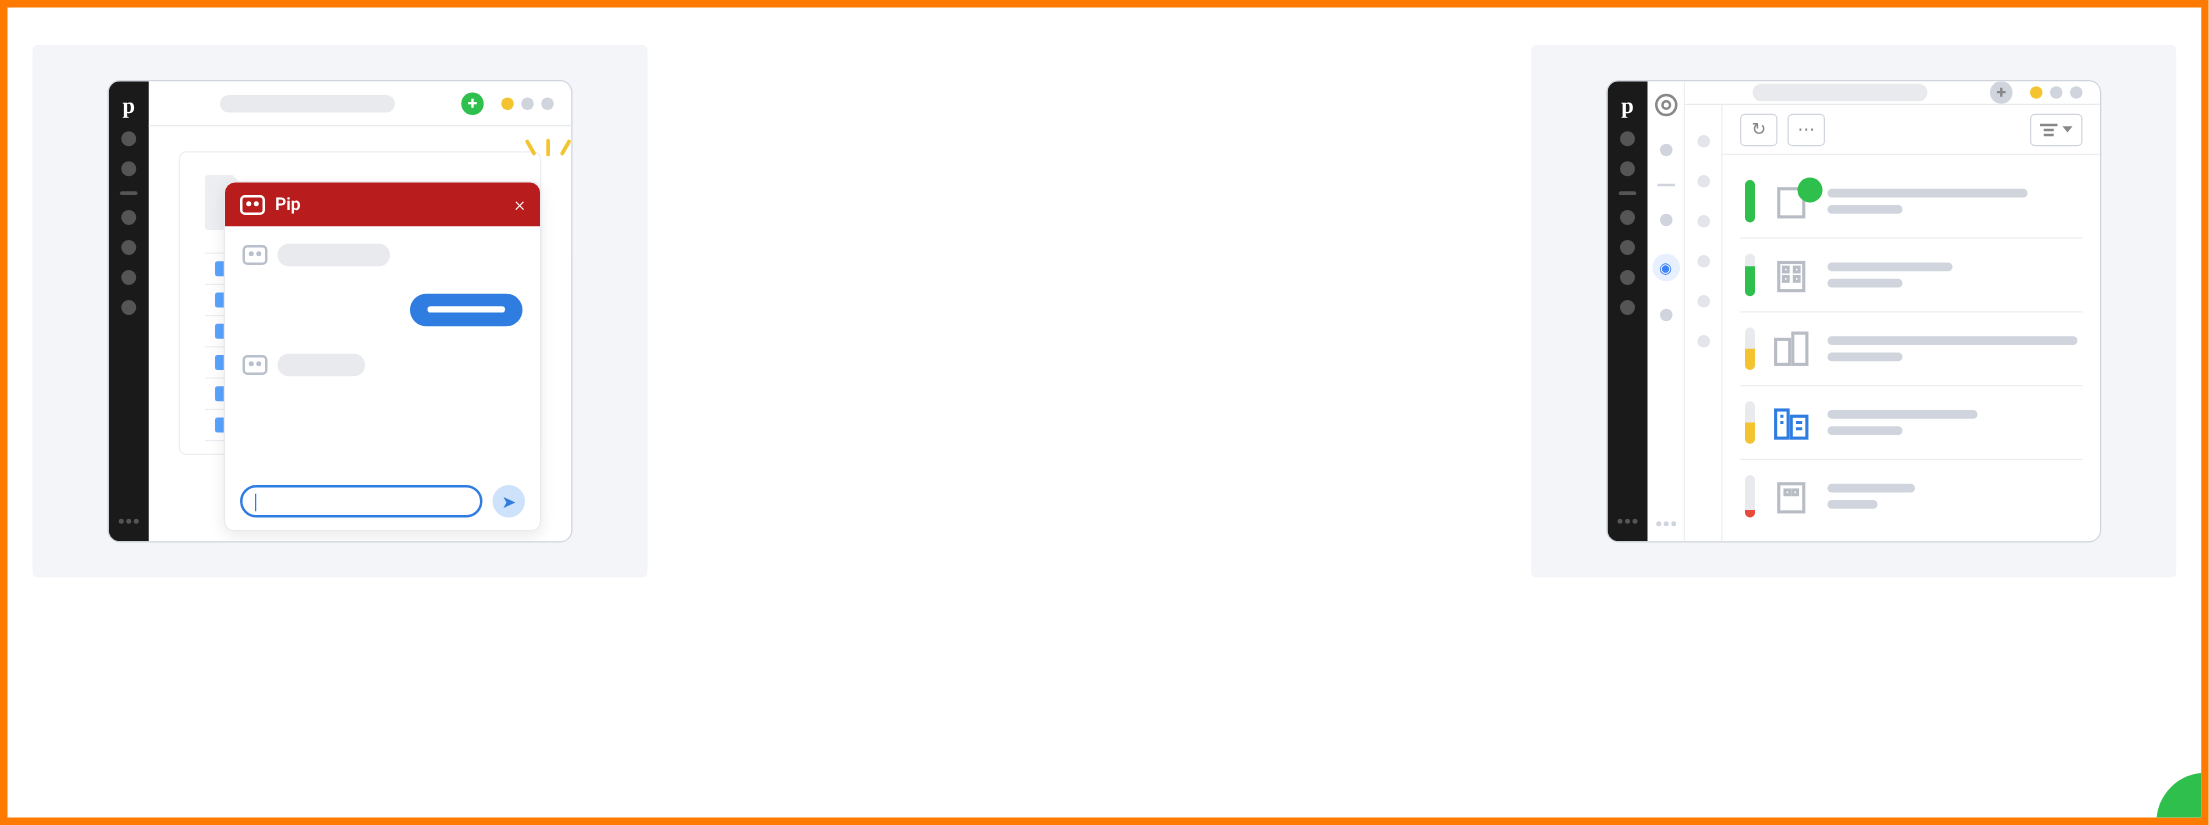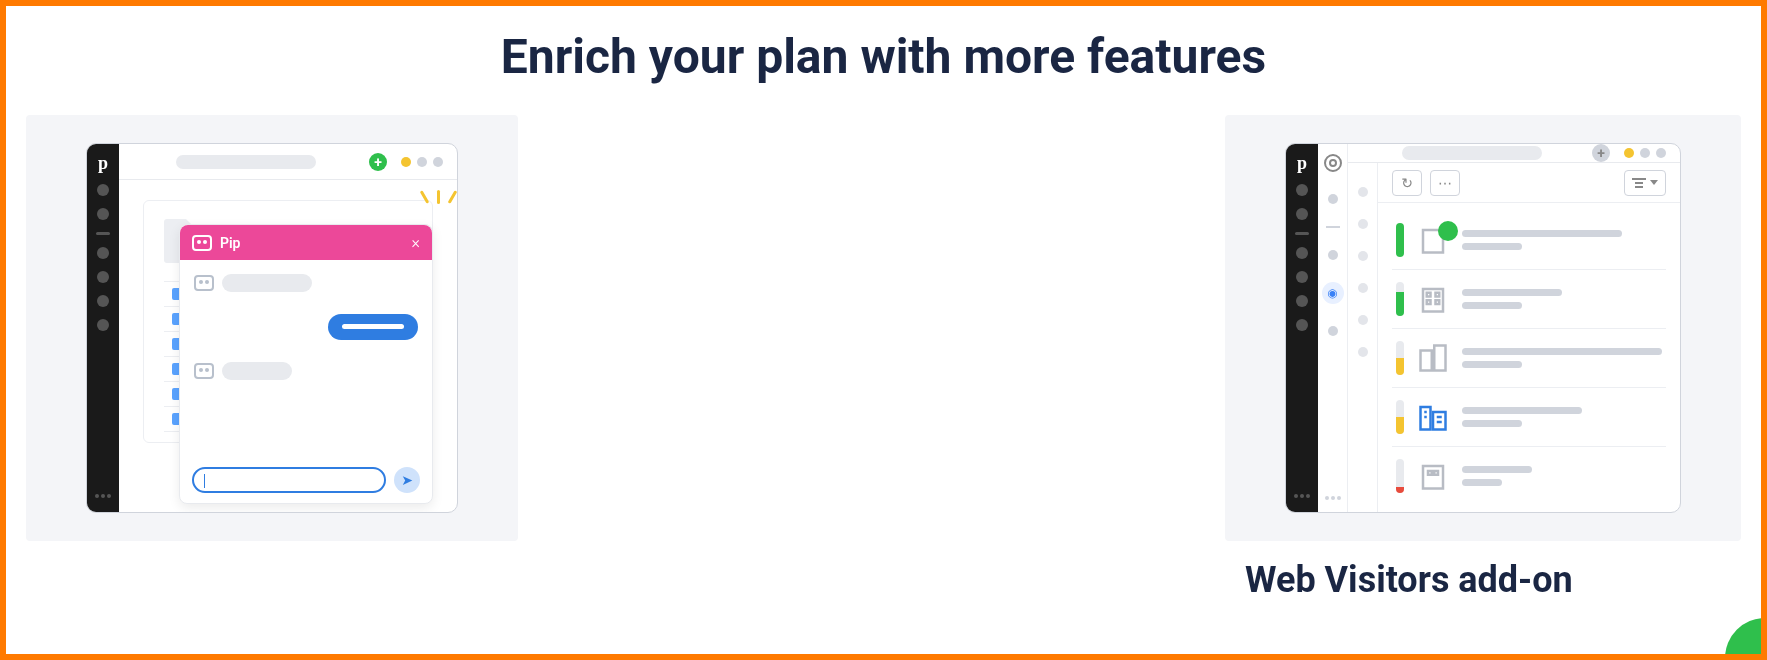--- a/index.html
+++ b/index.html
@@ -146,21 +146,21 @@
   .sparkles span{position:absolute;width:3px;height:14px;background:#f4c430;border-radius:2px;}
   .sparkles span:nth-child(1){left:4px;transform:rotate(-30deg);}
   .sparkles span:nth-child(2){left:18px;}
   .sparkles span:nth-child(3){left:32px;transform:rotate(30deg);}
   .chat {
     position:absolute; top:44px; right:24px; width:254px; height:280px;
     background:#fff;border:1px solid #e8eaee;border-radius:8px;
     display:flex;flex-direction:column;box-shadow:0 4px 12px rgba(0,0,0,0.08);
   }
   .chat-head{
-    background:#ec4899;color:#fff;display:flex;align-items:center;padding:8px 12px;border-radius:8px 8px 0 0;gap:8px;
+    background:#b91c1c;color:#fff;display:flex;align-items:center;padding:8px 12px;border-radius:8px 8px 0 0;gap:8px;
   }
   .chat-head .bot{width:20px;height:16px;border:2px solid #fff;border-radius:4px;position:relative;}
   .chat-head .bot::before,.chat-head .bot::after{content:"";position:absolute;top:3px;width:4px;height:4px;background:#fff;border-radius:50%;}
   .chat-head .bot::before{left:3px;} .chat-head .bot::after{right:3px;}
   .chat-head .close{margin-left:auto;font-size:16px;font-weight:300;}
   .chat-body{flex:1;padding:14px;display:flex;flex-direction:column;gap:22px;}
   .msg{display:flex;align-items:center;gap:8px;}
   .msg .bot{width:20px;height:16px;border:2px solid #b8c0cc;border-radius:4px;position:relative;}
   .msg .bot::before,.msg .bot::after{content:"";position:absolute;top:3px;width:4px;height:4px;background:#b8c0cc;border-radius:50%;}
   .msg .bot::before{left:3px;} .msg .bot::after{right:3px;}
@@ -217,21 +217,20 @@
   .wv-lines .l2{width:60px;}
 
   .green-badge{
     position:absolute;right:-4px;bottom:-4px;width:40px;height:40px;background:#2fbf4c;border-top-left-radius:40px;
   }
 </style>
 </head>
 <body>
 
 <div class="frame">
-  <h1 class="page-title">Enrich your plan with more features</h1>
 
   <div class="cards">
 
     <div>
       <div class="card">
         <div class="mini-window">
           <div class="mini-sidebar">
             <div class="p-logo">p</div>
             <div class="sb-dot"></div>
             <div class="sb-dot"></div>
@@ -486,19 +485,18 @@
                         <span class="l1" style="width:70px"></span>
                         <span class="l2" style="width:40px"></span>
                       </div>
                   </div>
                 </div>
               </div>
             </div>
           </div>
         </div>
       </div>
-      <div class="card-title">Web Visitors add-on</div>
     </div>
 
   </div>
 
   <div class="green-badge"></div>
 </div>
 
 </body></html>

